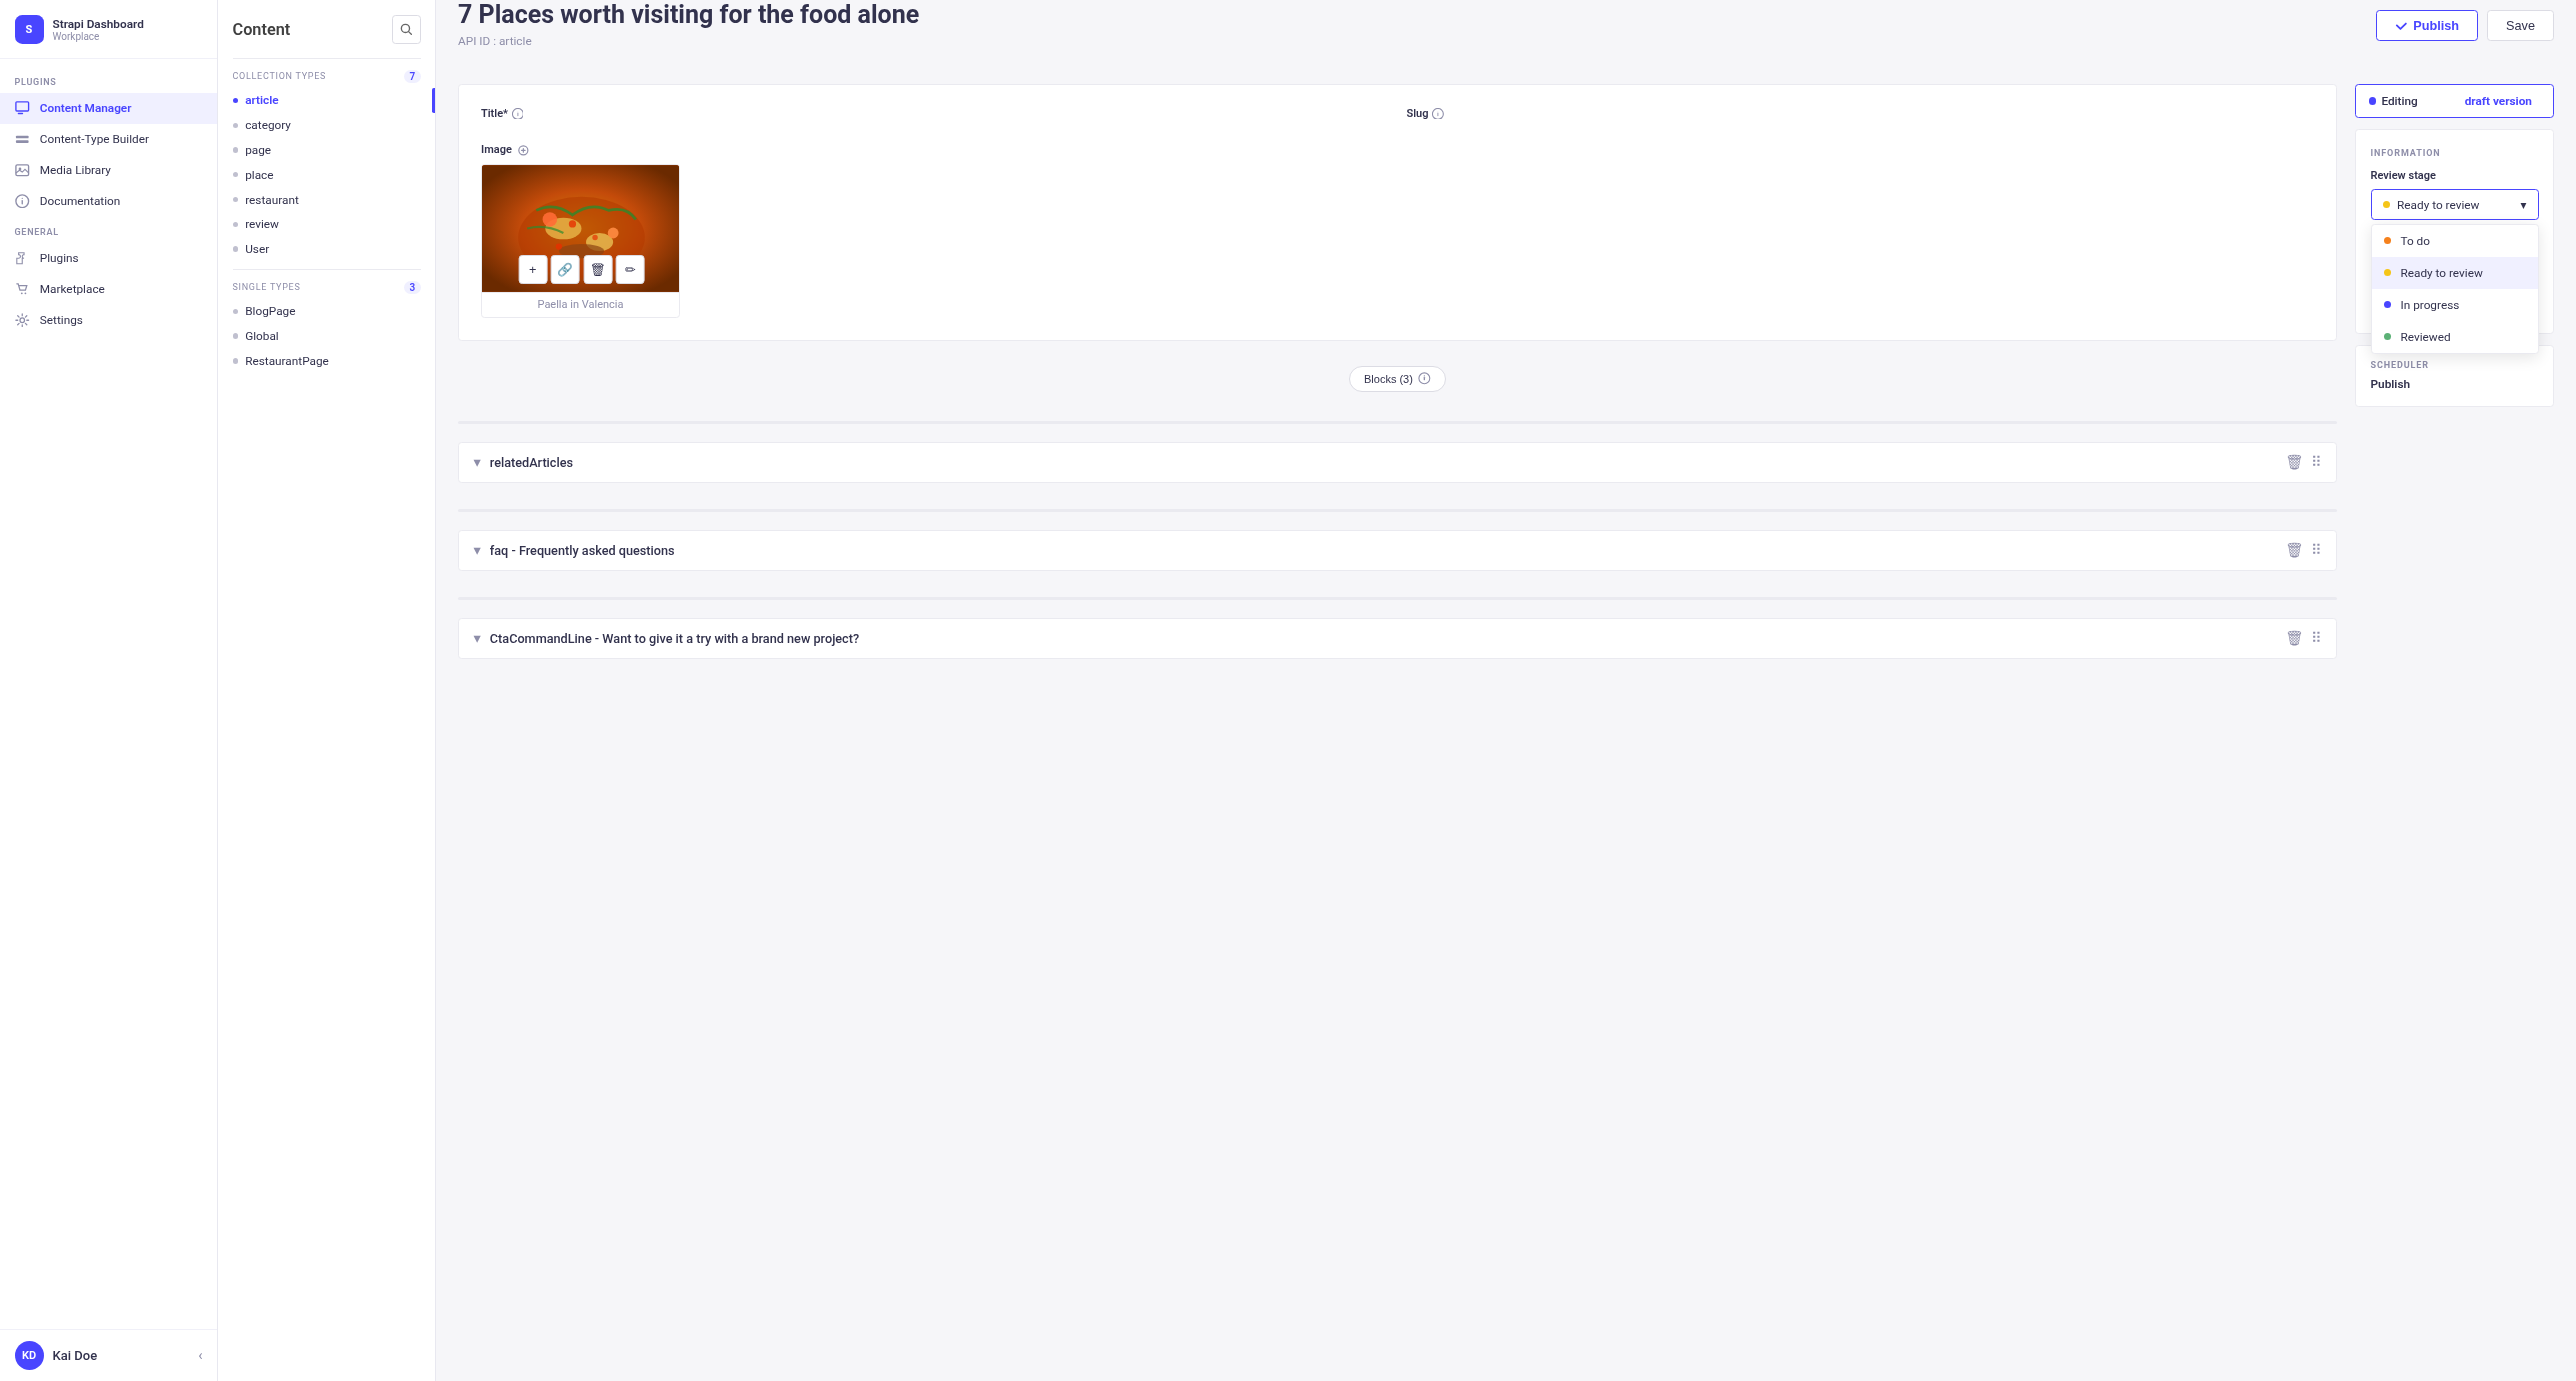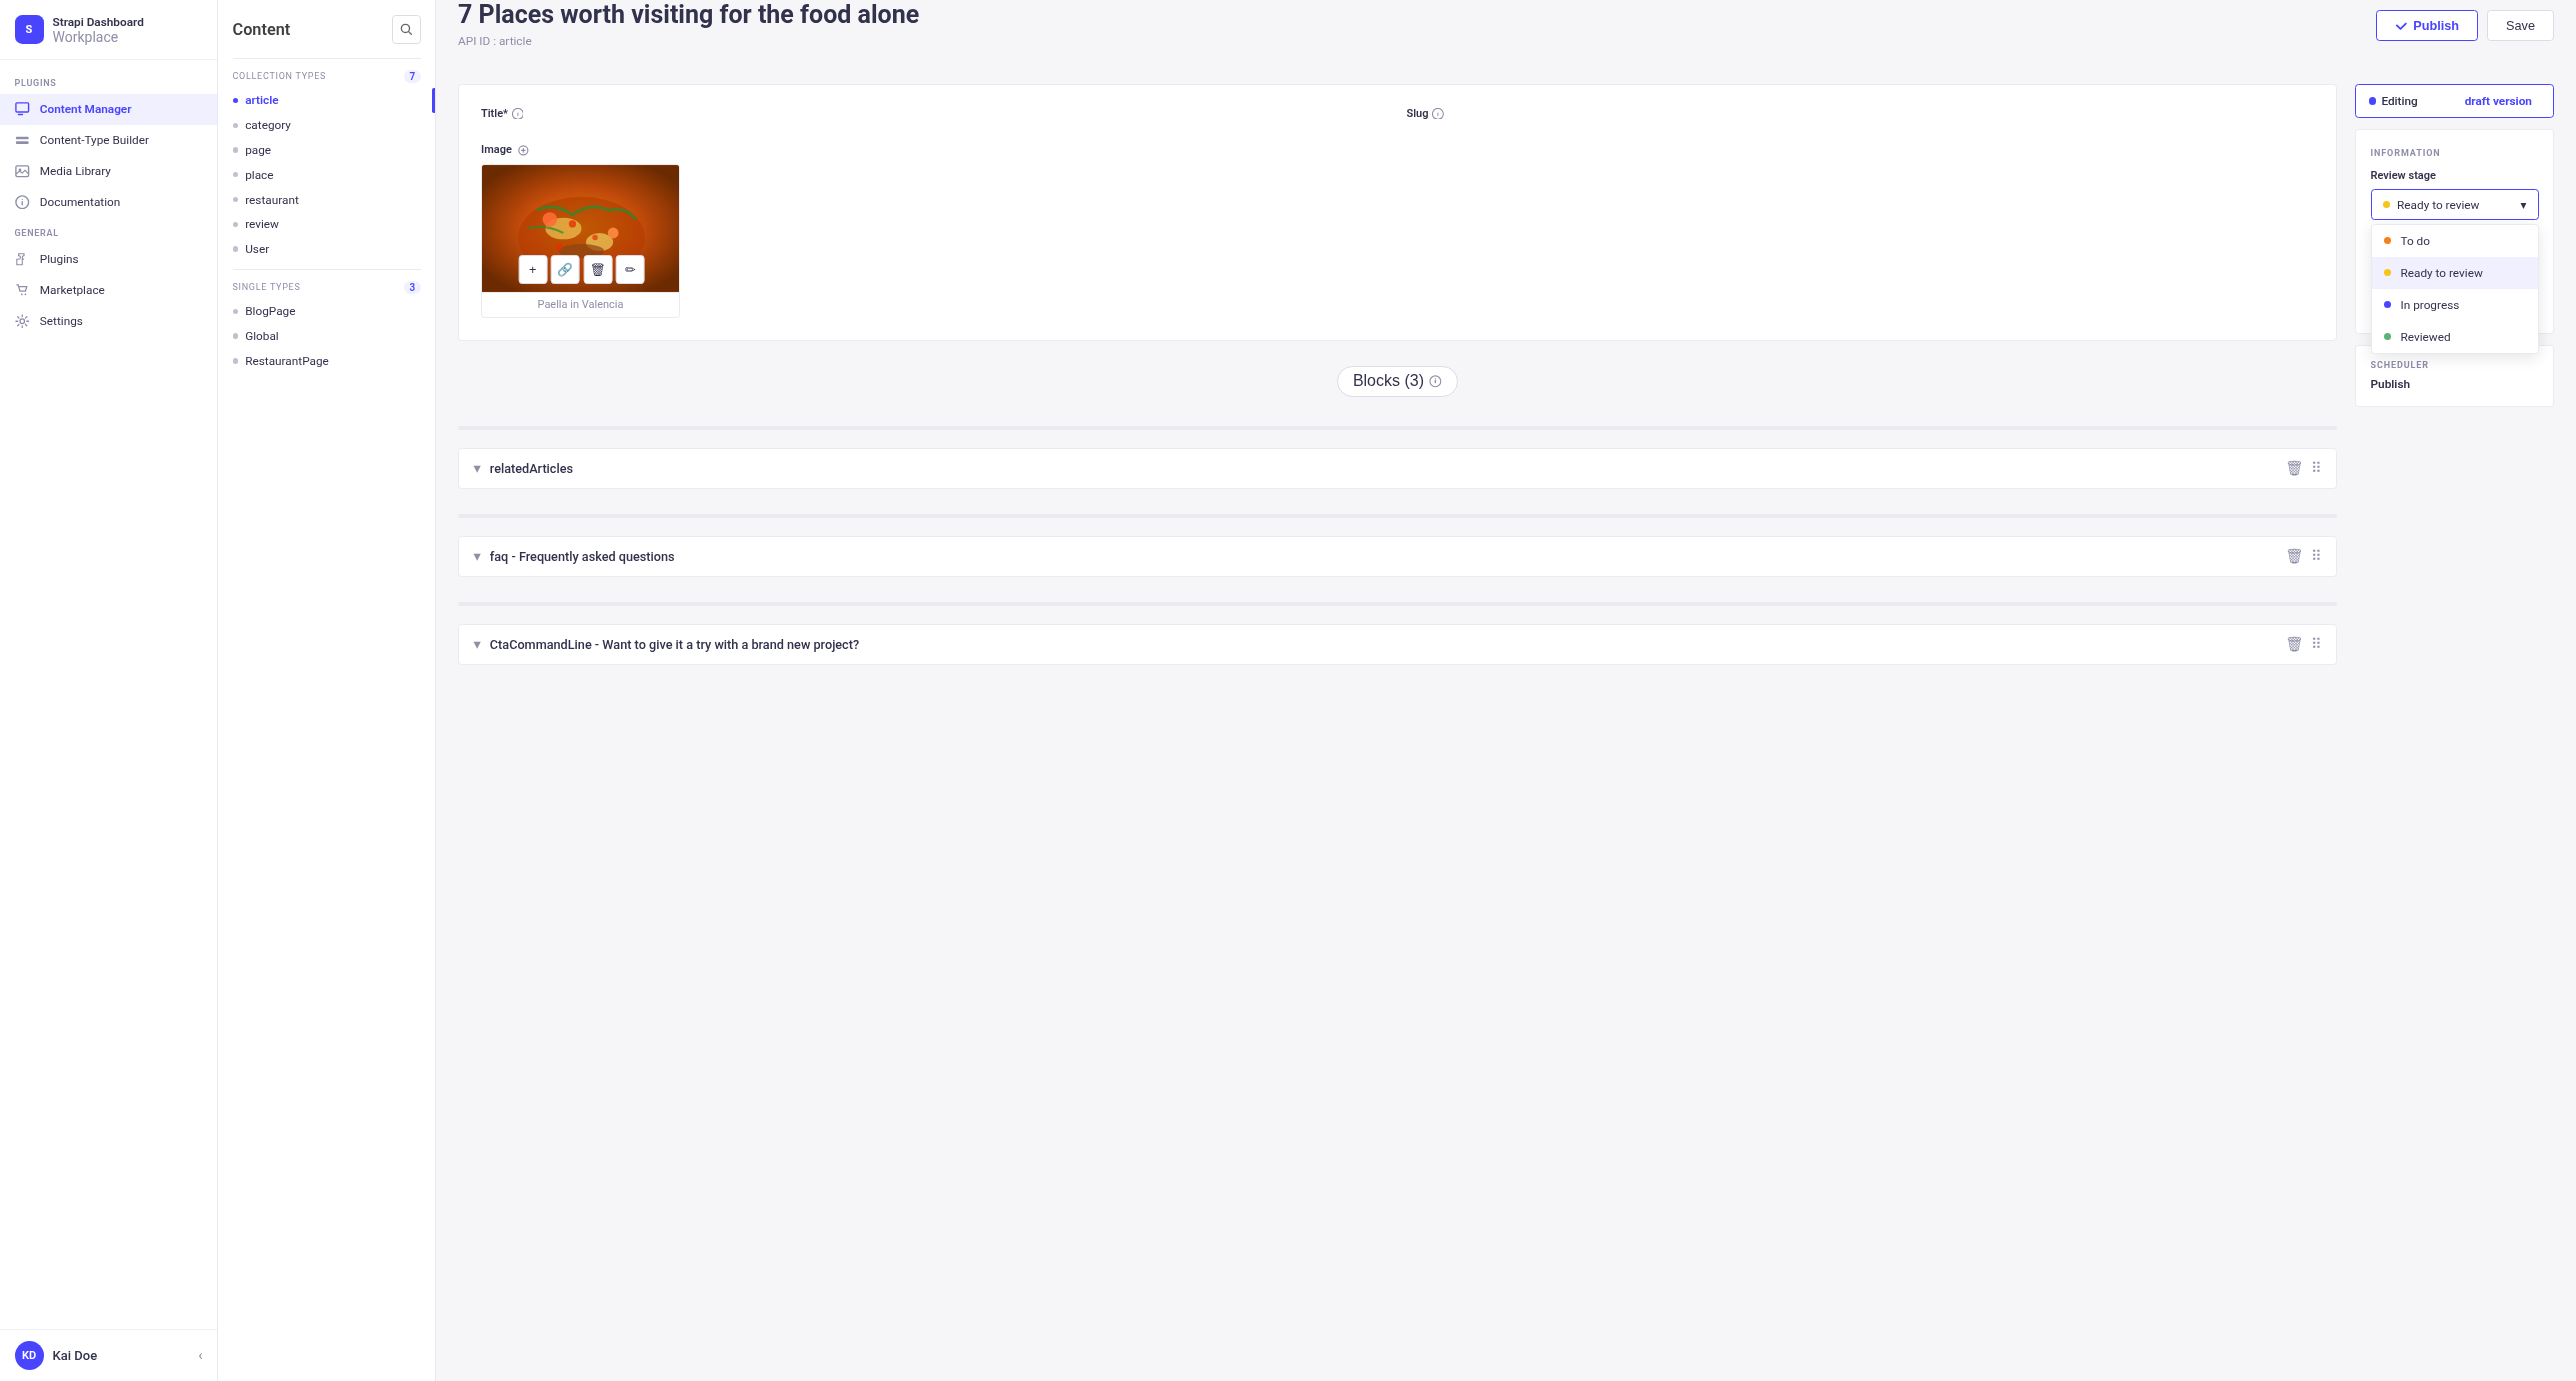--- a/index.html
+++ b/index.html
@@ -3,21 +3,21 @@
   <meta charset="utf-8">
   <style>
     * { box-sizing: border-box; margin: 0; padding: 0; }
     body { font-family: -apple-system, BlinkMacSystemFont, 'Segoe UI', Roboto, sans-serif; background: #f0f0ff; display: flex; height: 100vh; overflow: hidden; font-size: 12.7px; }
 
     
     .sidebar { width: 218px; background: #fff; border-right: 0.9px solid #e8e8f0; display: flex; flex-direction: column; flex-shrink: 0; }
     .sidebar-header { padding: 14.5px; display: flex; align-items: center; gap: 9px; border-bottom: 0.9px solid #f0f0f8; }
     .sidebar-logo { width: 29px; height: 29px; background: #4945ff; border-radius: 7.3px; display: flex; align-items: center; justify-content: center; color: white; font-weight: bold; font-size: 11px; }
     .sidebar-title { font-weight: 600; font-size: 11.8px; color: #32324d; }
-    .sidebar-subtitle { font-size: 14px; color: #8e8ea9; }
+    .sidebar-subtitle { font-size: 10px; color: #8e8ea9; }
     .sidebar-nav { padding: 7.3px 0; flex: 1; overflow-y: auto; }
     .nav-section-label { font-size: 9px; font-weight: 600; color: #8e8ea9; text-transform: uppercase; letter-spacing: 0.08em; padding: 11px 14.5px 5.4px; }
     .nav-item { display: flex; align-items: center; gap: 9px; padding: 7.3px 14.5px; cursor: pointer; color: #32324d; font-size: 11.8px; border-radius: 0; }
     .nav-item.active { background: #f0f0ff; color: #4945ff; font-weight: 600; }
     .nav-item .nav-icon { width: 16.3px; height: 16.3px; display: flex; align-items: center; justify-content: center; flex-shrink: 0; }
     .sidebar-footer { padding: 11px 14.5px; display: flex; align-items: center; gap: 9px; border-top: 0.9px solid #f0f0f8; }
     .avatar { width: 29px; height: 29px; border-radius: 50%; background: #4945ff; color: white; display: flex; align-items: center; justify-content: center; font-size: 11px; font-weight: 600; flex-shrink: 0; }
     .footer-name { font-size: 13px; color: #32324d; font-weight: 500; flex: 1; }
     .footer-chevron { color: #8e8ea9; font-size: 14.5px; cursor: pointer; }
 
@@ -61,21 +61,21 @@
     .form-input { width: 100%; border: 0.9px solid #dcdce4; border-radius: 3.6px; padding: 7.3px 11px; font-size: 12.7px; color: #32324d; background: #fff; outline: none; }
     .slug-input-wrap { display: flex; align-items: center; border: 0.9px solid #dcdce4; border-radius: 3.6px; background: white; }
     .slug-input-wrap input { border: none; outline: none; flex: 1; padding: 7.3px 11px; font-size: 12.7px; color: #32324d; }
     .slug-refresh { padding: 7.3px; color: #8e8ea9; cursor: pointer; }
     .image-section { }
     .image-label { font-size: 11px; font-weight: 600; color: #32324d; margin-bottom: 7.3px; display: flex; align-items: center; gap: 5.4px; }
     .image-box { border: 0.9px solid #eaeaf0; border-radius: 3.6px; overflow: hidden; width: 199px; position: relative; }
     .image-actions { position: absolute; bottom: 7.3px; left: 50%; transform: translateX(-50%); display: flex; gap: 3.6px; }
     .image-action-btn { width: 29px; height: 29px; background: white; border: 0.9px solid #dcdce4; border-radius: 3.6px; display: flex; align-items: center; justify-content: center; cursor: pointer; color: #32324d; font-size: 12.7px; }
     .image-caption { padding: 5.4px 7.3px; font-size: 11px; color: #8e8ea9; text-align: center; border-top: 0.9px solid #eaeaf0; }
-    .blocks-btn { display: inline-flex; align-items: center; gap: 5.4px; background: white; border: 0.9px solid #dcdce4; border-radius: 18px; padding: 5.4px 14.5px; font-size: 16px; color: #32324d; cursor: pointer; margin: 0 auto; text-align: right; }
+    .blocks-btn { display: inline-flex; align-items: center; gap: 5.4px; background: white; border: 0.9px solid #dcdce4; border-radius: 18px; padding: 5.4px 14.5px; font-size: 11px; color: #32324d; cursor: pointer; margin: 0 auto; text-align: right; }
     .blocks-center { display: flex; justify-content: center; padding: 11px 0; }
     .component-row { display: flex; align-items: center; border: 0.9px solid #eaeaf0; border-radius: 3.6px; background: white; padding: 11px 14.5px; margin-bottom: 7.3px; }
     .component-chevron { color: #8e8ea9; margin-right: 9px; cursor: pointer; font-size: 14.5px; }
     .component-name { flex: 1; font-size: 12.7px; color: #32324d; font-weight: 500; }
     .component-actions { display: flex; gap: 7.3px; color: #8e8ea9; }
     .component-actions span { cursor: pointer; font-size: 14.5px; }
     .scrollbar-hint { height: 3.6px; background: #eaeaf0; border-radius: 1.8px; margin: 3.6px 0; }
 
     
     .right-panel { width: 199px; flex-shrink: 0; display: flex; flex-direction: column; gap: 11px; }

